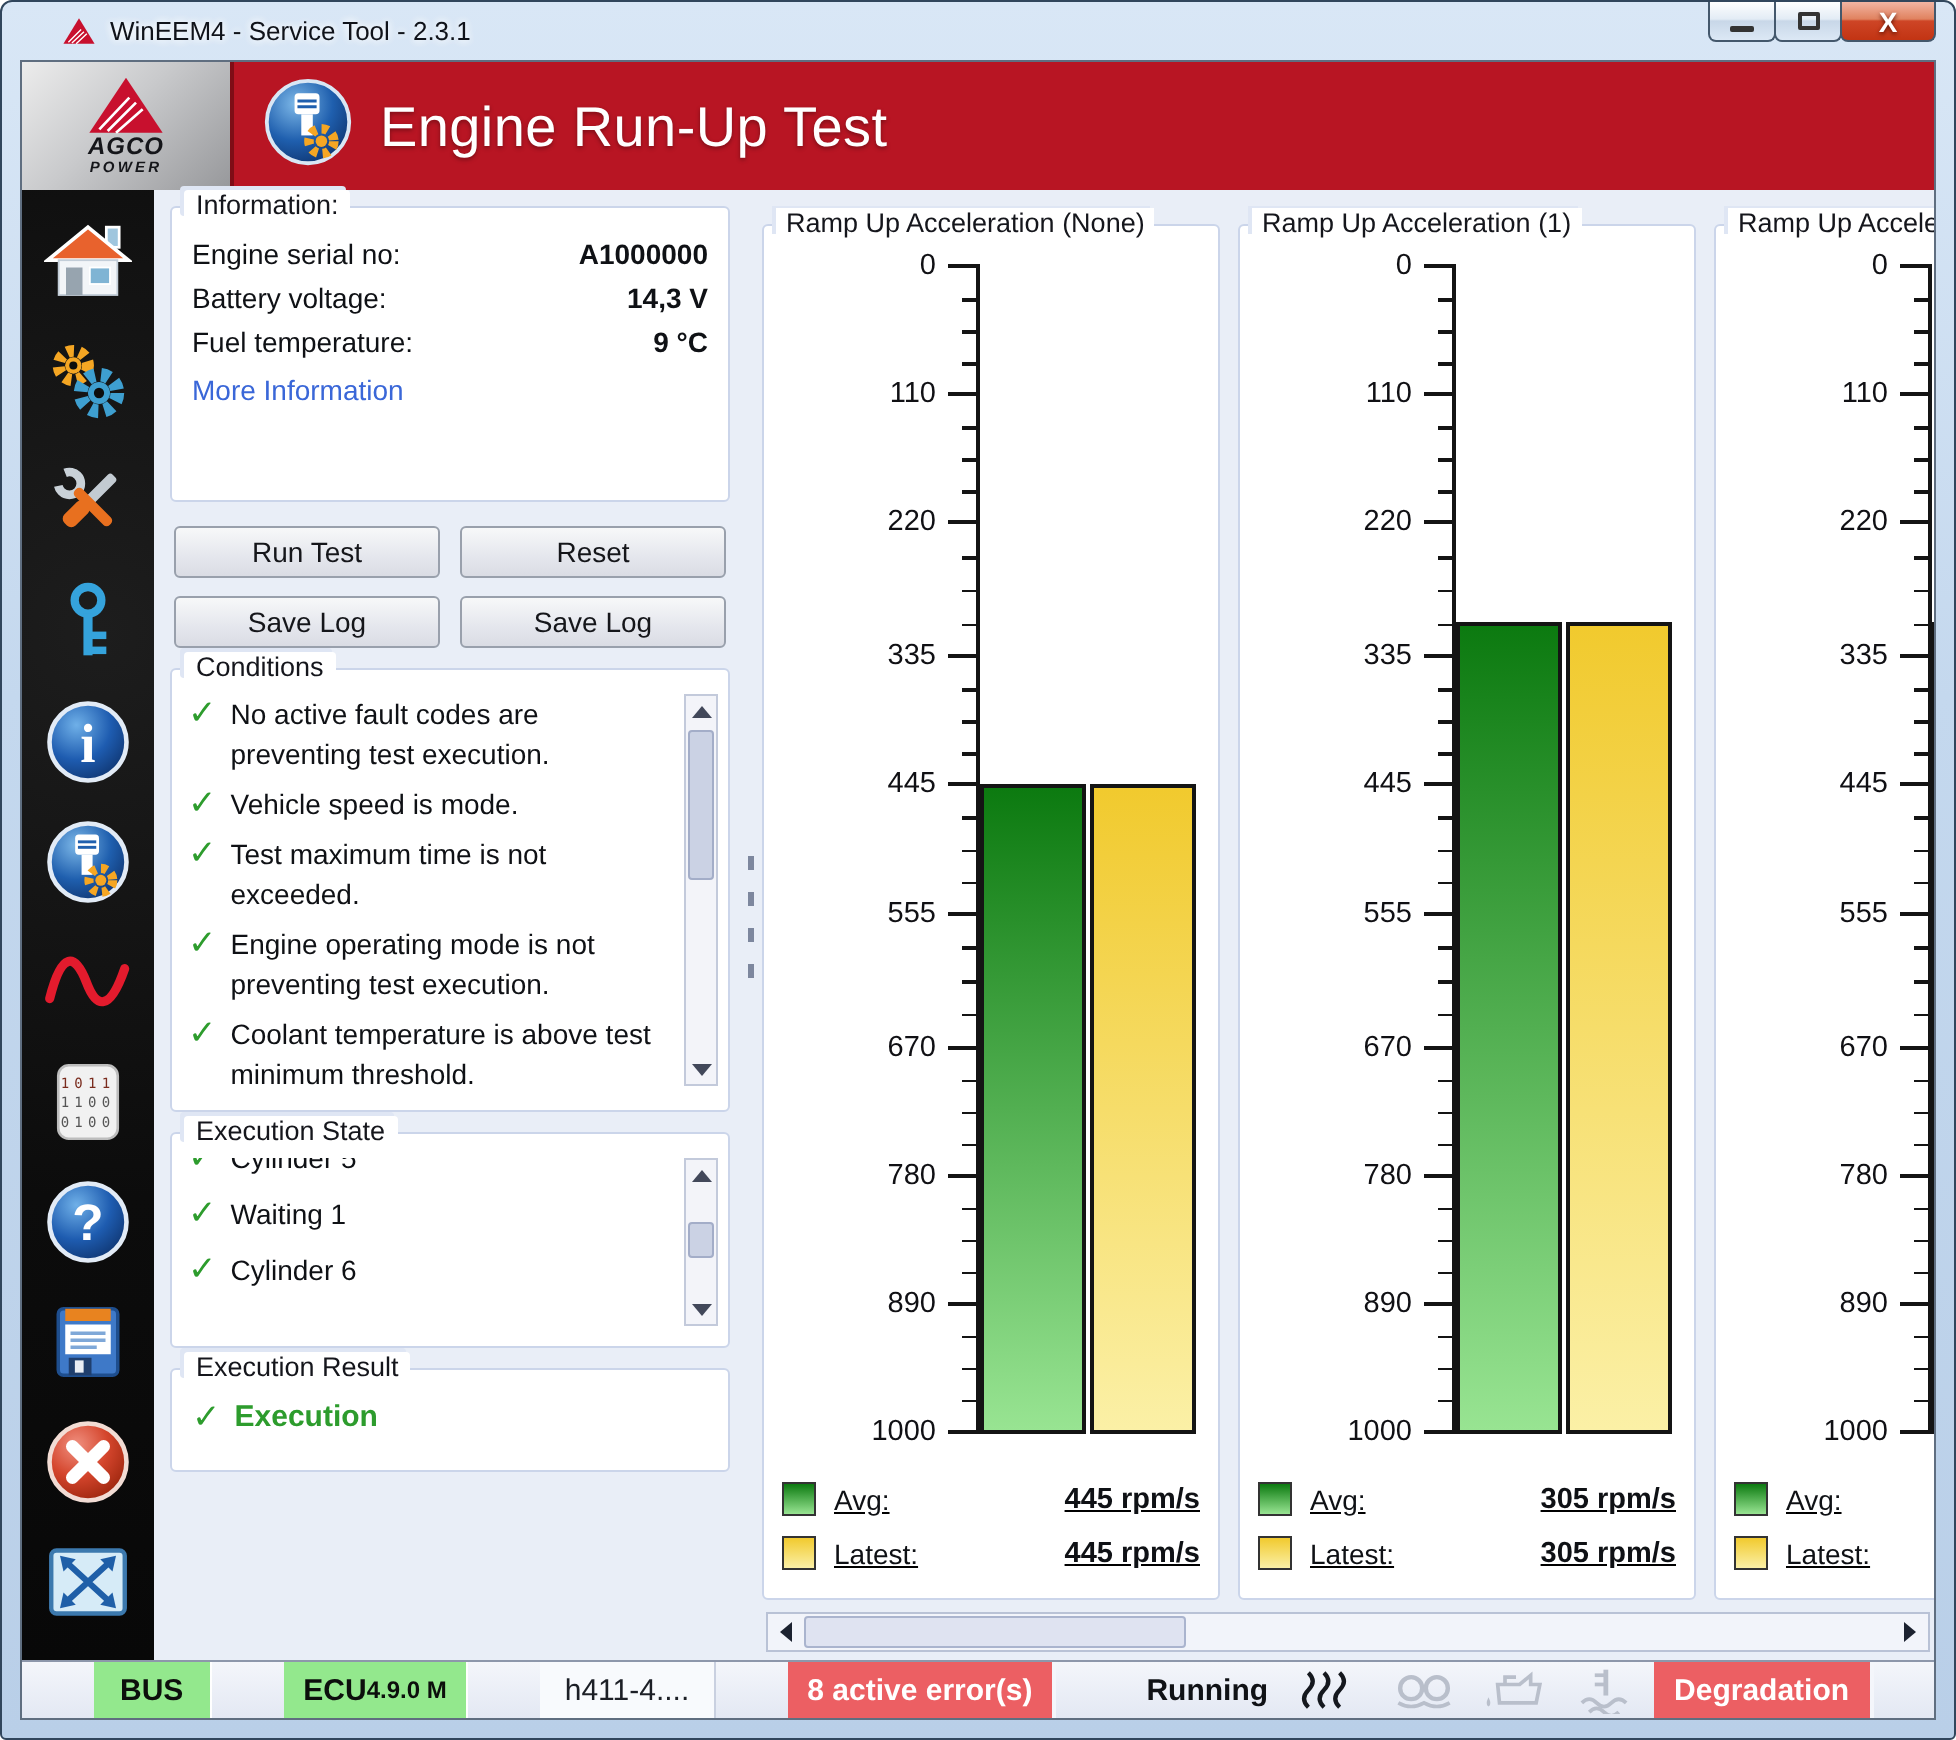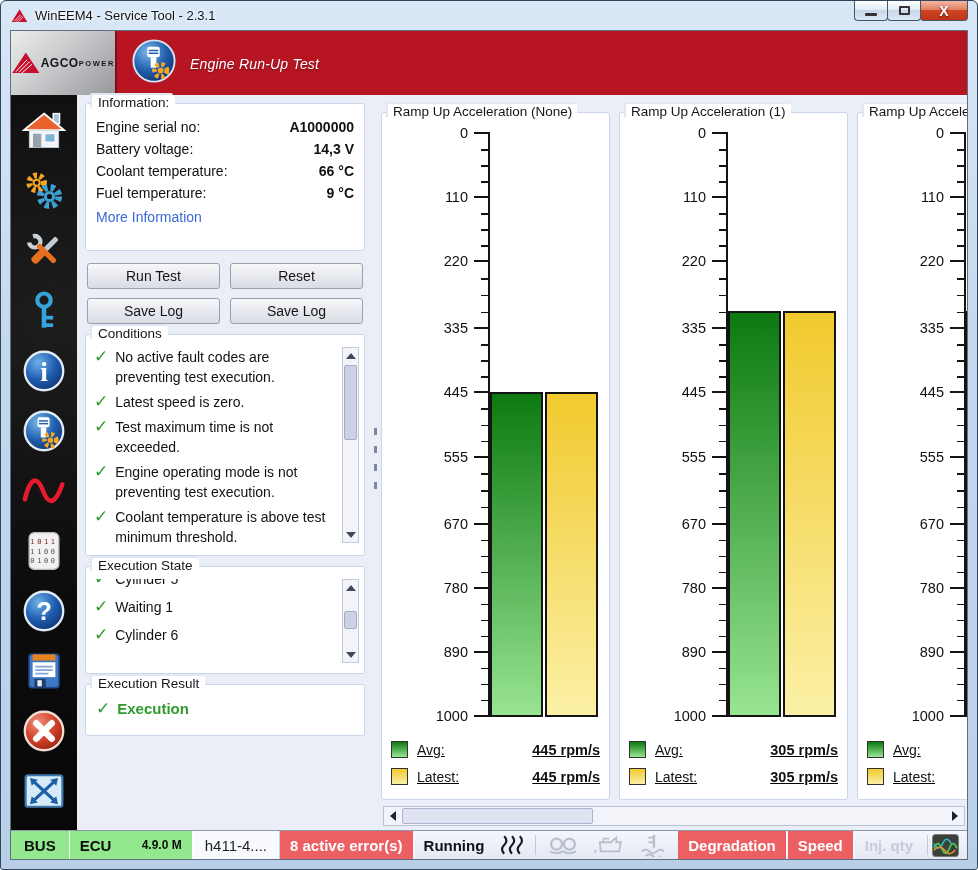--- a/index.html
+++ b/index.html
@@ -1,44 +1,44 @@
 <!DOCTYPE html>
 <html><head>
 <meta charset="utf-8">
 <style>
   html,body{margin:0;padding:0;background:#fff;}
   *{box-sizing:border-box;}
   .window{
     width:978px;height:870px;position:relative;
     font-family:"Liberation Sans","DejaVu Sans",sans-serif;
     background:linear-gradient(180deg,#D9E7F6 0%,#C4D8EE 40%,#B9CFE8 100%);
-    border:1px solid #31465C;border-radius:6px 6px 3px 3px;overflow:hidden;
+    border:1px solid #31465C;border-radius:6px 6px 3px 3px;overflow:hidden;padding-left:20px;
   }
   
   .titlebar{height:29px;display:flex;align-items:center;padding-left:10px;position:relative;}
   .titlebar .title{font-size:13px;color:#10131a;margin-left:7px;text-shadow:0 0 4px #fff,0 0 4px #fff;}
   .win-buttons{position:absolute;top:0;right:9px;display:flex;}
   .win-btn{width:34px;height:20px;border:1px solid #44586c;border-top:none;border-radius:0 0 4px 4px;
     background:linear-gradient(180deg,#fdfefe 0%,#e3ecf5 45%,#c8d7e8 50%,#dce8f5 100%);
     margin-left:-1px;display:flex;align-items:center;justify-content:center;cursor:default;}
   .win-btn.close{width:48px;background:linear-gradient(180deg,#f2b5a3 0%,#e0825f 45%,#ce4526 50%,#c23413 100%);}
   .glyph-min{width:12px;height:3px;background:#333;margin-top:7px;border-radius:1px;}
   .glyph-max{width:11px;height:9px;border:2px solid #333;border-radius:1px;}
   .glyph-close{color:#fff;font-weight:bold;font-size:14px;text-shadow:0 1px 2px #5e1405;}
   
   .app-frame{position:absolute;left:9px;right:9px;top:29px;bottom:9px;display:flex;flex-direction:column;
     border:1px solid #5f6e80;background:#E9EEF7;overflow:hidden;}
   
   .header{flex:0 0 64px;background:#B81523;display:flex;align-items:center;}
-  .brand{width:106px;height:64px;flex:0 0 106px;display:flex;flex-direction:row;align-items:center;justify-content:center;
-    background:linear-gradient(135deg,#ececec 0%,#c9cacc 45%,#97989b 100%);border-right:2px solid #7f0d16;}
+  .brand{width:106px;height:64px;flex:0 0 106px;display:flex;flex-direction:column;align-items:center;justify-content:center;
+    background:linear-gradient(135deg,#ececec 0%,#c9cacc 45%,#97989b 100%);border-right:2px solid #7f0d16;font-style:italic;}
   .brand-name{font-size:12px;font-weight:800;color:#15161a;letter-spacing:.5px;line-height:11px;}
   .brand-sub{font-size:7.5px;font-weight:700;color:#15161a;letter-spacing:1.6px;line-height:9px;}
   .header-icon{margin-left:14px;}
-  .header h1{color:#fff;font-size:14px;font-weight:500;margin:1px 0 0 13px;letter-spacing:.2px;text-shadow:0 1px 2px rgba(0,0,0,.35);font-style:italic;}
+  .header h1{color:#fff;font-size:28px;font-weight:500;margin:1px 0 0 13px;letter-spacing:.2px;text-shadow:0 1px 2px rgba(0,0,0,.35);}
   
   .bodyrow{flex:1;display:flex;min-height:0;}
   .sidebar{flex:0 0 66px;background:radial-gradient(circle at 60% 30%,#1d1d1d 0%,#0c0c0c 55%,#080808 100%);
     display:flex;flex-direction:column;align-items:center;padding-top:6px;overflow:hidden;}
   .side-item{height:60px;width:100%;display:flex;align-items:center;justify-content:center;cursor:pointer;}
   .content{flex:1;display:flex;min-width:0;background:#E9EEF7;}
   
   .left-panel{flex:0 0 292px;padding:8px 4px 4px 8px;display:flex;flex-direction:column;min-height:0;}
   .group{border:1px solid #CBD5EA;border-radius:3px;background:#fff;position:relative;padding:12px 8px 6px 8px;margin-bottom:10px;}
   .group-title{position:absolute;top:-9px;left:6px;background:#fff;padding:0 6px;font-size:13.5px;color:#15161c;
@@ -93,21 +93,21 @@
   .legend-label{font-size:14px;color:#0f1115;}
   .legend-value{margin-left:auto;font-weight:bold;font-size:14.5px;color:#0f1115;white-space:nowrap;}
   .hbar{flex:0 0 20px;margin:6px 2px 1px 2px;border:1px solid #B9C2D6;background:#F2F4FA;display:flex;align-items:stretch;}
   .hb-arrow{width:18px;display:flex;align-items:center;justify-content:center;cursor:pointer;}
   .tri-left{width:0;height:0;border-top:5px solid transparent;border-bottom:5px solid transparent;border-right:6px solid #1c2230;}
   .tri-right{width:0;height:0;border-top:5px solid transparent;border-bottom:5px solid transparent;border-left:6px solid #1c2230;}
   .hb-thumb{width:33%;margin:1px 0;background:#DFE3F1;border:1px solid #AAB4CE;border-radius:2px;cursor:pointer;}
   
   .statusbar{flex:0 0 29px;background:linear-gradient(180deg,#F4F6FB,#E3E8F3);border-top:1px solid #8D97AB;
     display:flex;align-items:stretch;font-size:15px;overflow:hidden;}
-  .sb-seg{display:flex;align-items:center;padding:0 10px;white-space:nowrap;}
+  .sb-seg{display:flex;align-items:center;padding:0 10px;white-space:nowrap;margin-left:36px;}
   .sb-green{background:#93E88D;font-weight:bold;color:#0c0f0c;border-right:1px solid #fff;}
   .sb-ecu{width:138px;}
   .sb-ver{font-size:12px;font-weight:bold;margin-left:auto;}
   .sb-device{background:#F8FAFD;border-right:1px solid #C9D0E0;color:#1c1f26;padding:0 12px;}
   .sb-red{background:#EC5F63;color:#fff;font-weight:bold;border-right:2px solid #F4F6FB;}
   .sb-run{font-weight:bold;color:#101216;padding:0 9px;}
   .sb-icon{display:flex;align-items:center;justify-content:center;padding:0 6px;}
   .sb-sep{width:1px;background:#C2C9DA;margin:4px 4px;}
   .sb-inj{color:#C5CBDA;font-weight:bold;padding:0 10px;}
   .sb-wave{margin-left:auto;margin-right:8px;display:flex;align-items:center;cursor:pointer;}
@@ -312,24 +312,20 @@
             <div class="group-title">Information:</div>
             <div class="info-row">
               <span>Engine serial no:</span>
               <span class="val">A1000000</span>
             </div>
             <div class="info-row">
               <span>Battery voltage:</span>
               <span class="val">14,3 V</span>
             </div>
             <div class="info-row">
-              <span>Coolant temperature:</span>
-              <span class="val">66 °C</span>
-            </div>
-            <div class="info-row">
               <span>Fuel temperature:</span>
               <span class="val">9 °C</span>
             </div>
             <span class="link">More Information</span>
           </div>
 
 
           <div class="btn-grid">
             <button class="btn">Run Test</button>
             <button class="btn">Reset</button>
@@ -340,21 +336,21 @@
           <div class="group" style="flex:0 0 222px;padding-right:5px">
             <div class="group-title">Conditions</div>
             <div class="list-area" style="height:196px">
               <div class="cond-list">
                 <div class="cond-item">
                   <span class="check">✓</span>
                   <span class="cond-text">No active fault codes are preventing test execution.</span>
                 </div>
                 <div class="cond-item">
                   <span class="check">✓</span>
-                  <span class="cond-text">Latest speed is zero.</span>
+                  <span class="cond-text">Vehicle speed is mode.</span>
                 </div>
                 <div class="cond-item">
                   <span class="check">✓</span>
                   <span class="cond-text">Test maximum time is not exceeded.</span>
                 </div>
                 <div class="cond-item">
                   <span class="check">✓</span>
                   <span class="cond-text">Engine operating mode is not preventing test execution.</span>
                 </div>
                 <div class="cond-item">

